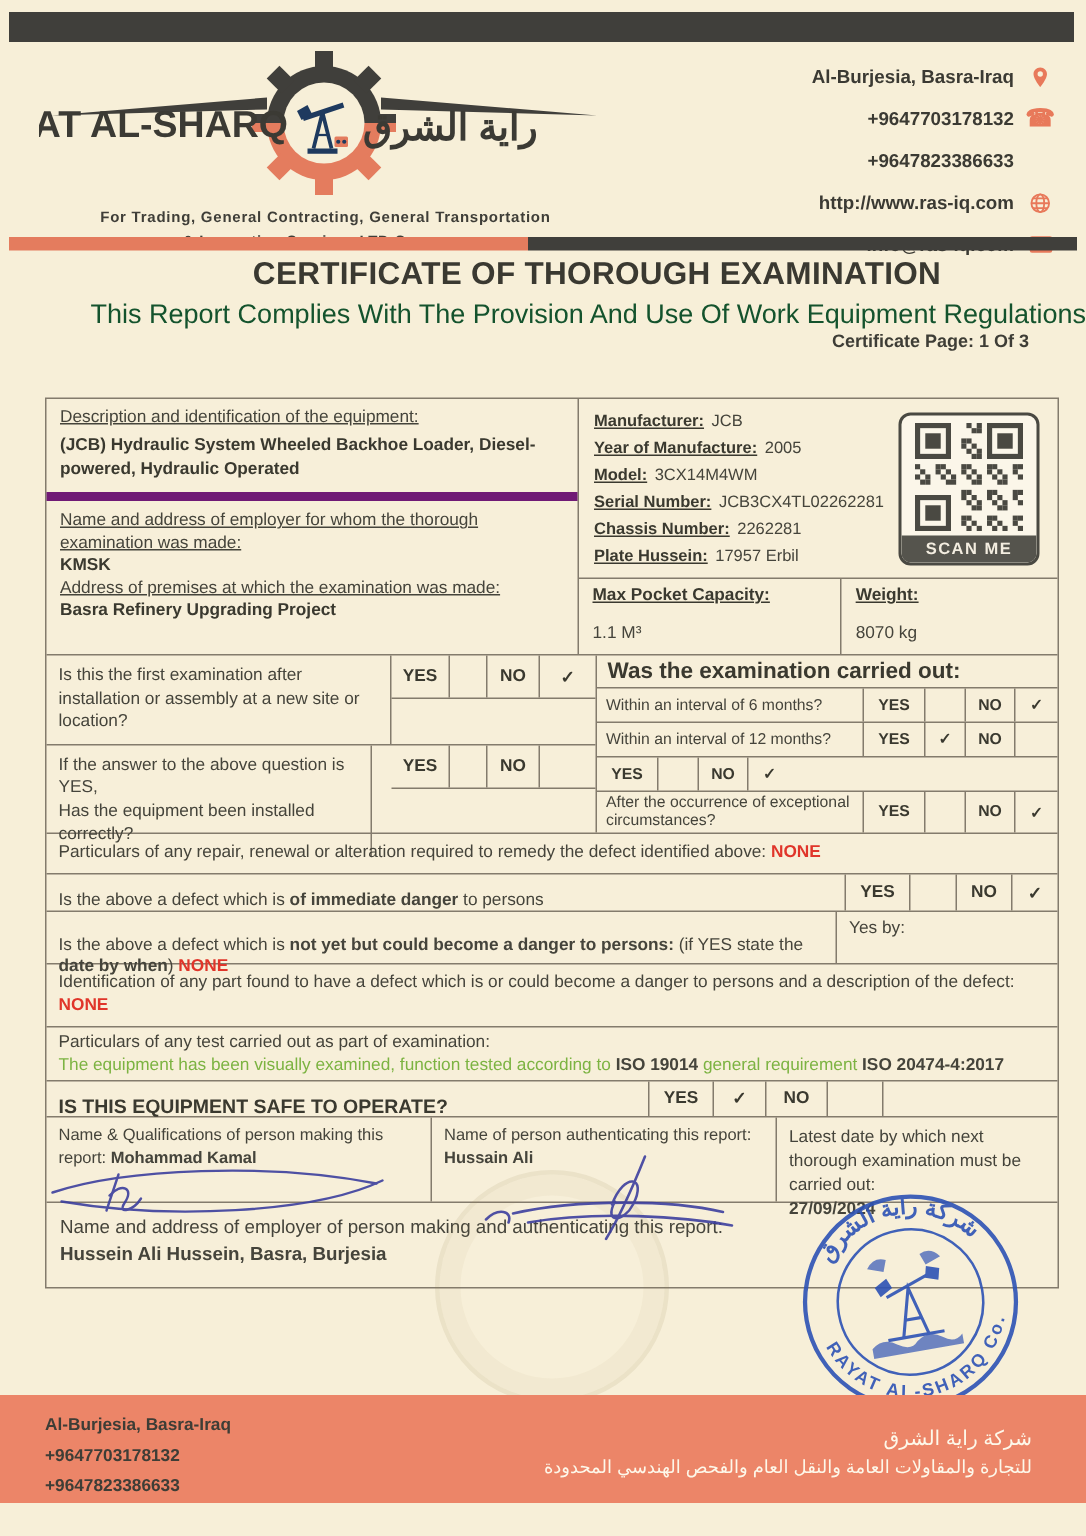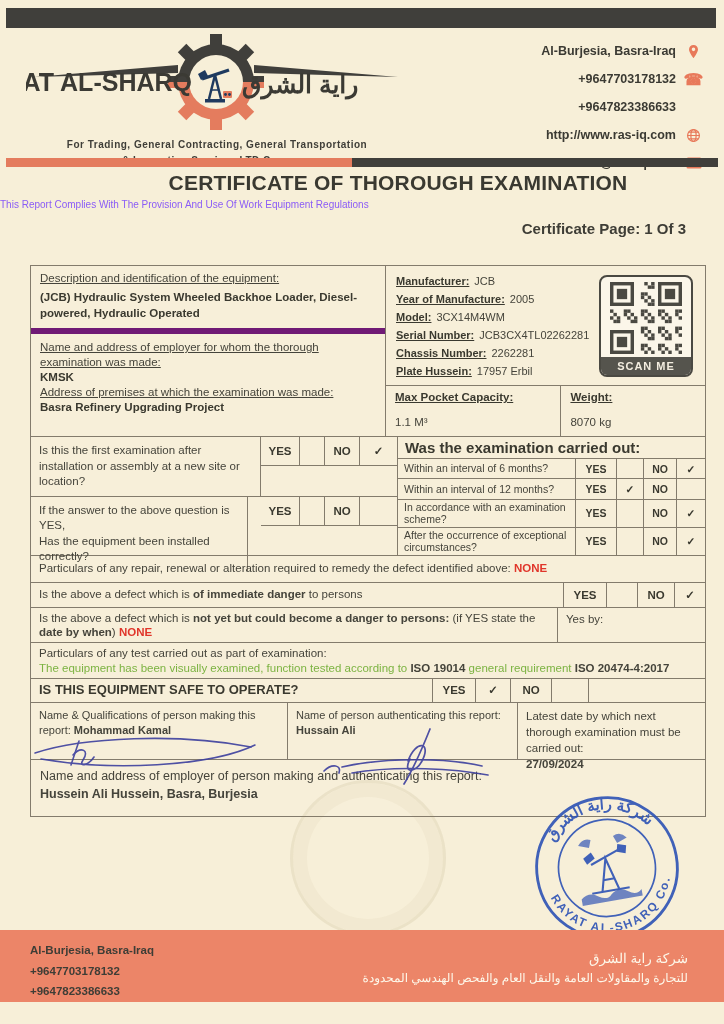--- a/index.html
+++ b/index.html
@@ -15,22 +15,22 @@
   .contacts{position:absolute;top:40px;right:22px;width:238px;}
   .contact-row{display:flex;justify-content:flex-end;align-items:center;gap:9px;height:22px;
                margin-bottom:6px;font-size:12.5px;font-weight:600;color:#3b3a33;}
   .contact-icon{width:17px;height:17px;flex:0 0 17px;display:flex;align-items:center;justify-content:center;}
   
   .divider{position:absolute;top:158px;left:6px;width:712px;height:9px;display:flex;}
   .seg-orange{width:346px;background:#e47c5e;}
   .seg-dark{flex:1;background:#403f3b;}
   .doc-title{position:absolute;top:171px;left:0;width:100%;text-align:center;font-size:21px;
              font-weight:bold;color:#3a3931;letter-spacing:.2px;padding-left:36px;}
-  .doc-sub{position:absolute;top:199px;left:0;width:100%;text-align:left;font-size:10px;color:#8b5cf6;}
-  .cert-page{position:absolute;top:220px;right:38px;font-size:15px;font-weight:600;color:#3e3d36;}
+  .doc-sub{position:absolute;top:199px;left:0;width:100%;text-align:right;font-size:18px;color:#14532d;}
+  .cert-page{position:absolute;top:220px;right:38px;font-size:12px;font-weight:600;color:#3e3d36;}
   
   .meta{position:absolute;top:236px;left:40px;width:660px;display:flex;font-size:11.5px;}
   .meta-cell{border:1px solid #837b6c;padding:3px 10px;height:16px;line-height:16px;box-sizing:content-box;
              white-space:nowrap;background:rgba(255,255,255,.06);}
   .meta-c2{margin-left:-1px;}
   .meta-c3{margin-left:auto;}
   .bold{font-weight:bold;color:#3a392f;}
   
   .table{position:absolute;top:265px;left:30px;width:676px;border:1px solid #837b6c;
          box-sizing:border-box;font-size:11.5px;background:rgba(255,255,255,.03);}
@@ -81,21 +81,21 @@
   .co-q{flex:1;padding:1px 6px;display:flex;align-items:center;border-right:1px solid #837b6c;line-height:1.2;}
   .co-c{display:flex;align-items:center;justify-content:center;font-weight:bold;color:#3a392f;}
   .co-yes{width:40px;border-right:1px solid #837b6c;}
   .co-m1{width:26px;border-right:1px solid #837b6c;}
   .co-no{width:32px;border-right:1px solid #837b6c;}
   .co-m2{width:28px;}
   
   .t-row{border-top:1px solid #837b6c;}
   .pad{padding:5px 8px;line-height:1.35;}
   .flexrow{display:flex;align-items:stretch;}
-  .ftext{flex:1;padding:0 8px;line-height:1.3;display:flex;flex-direction:column;justify-content:center;}
+  .ftext{flex:1;padding:0 8px;line-height:1.3;display:flex;flex-direction:column;justify-content:center;margin-top:12px;}
   .cell{display:flex;align-items:center;justify-content:center;font-weight:bold;color:#3a392f;
         border-left:1px solid #837b6c;}
   .cyes{width:42px;} .cm1{width:30px;} .cno{width:36px;} .cm2{width:30px;}
   .yesby{width:148px;border-left:1px solid #837b6c;padding:5px 8px;box-sizing:border-box;}
   .safe-q{font-weight:bold;font-size:13px;color:#3a392f;}
   .syes{width:42px;} .sm1{width:34px;} .sno{width:40px;} .sm2{width:36px;} .stail{width:116px;}
   
   .sign-row{display:flex;height:56px;}
   .s-cell{padding:5px 8px;box-sizing:border-box;position:relative;font-size:11px;line-height:1.4;}
   .s1{width:256px;}
@@ -408,21 +408,20 @@
           <div class="co-c co-m2">✓</div>
         </div>
         <div class="co-row">
           <div class="co-q">Within an interval of 12 months?</div>
           <div class="co-c co-yes">YES</div>
           <div class="co-c co-m1">✓</div>
           <div class="co-c co-no">NO</div>
           <div class="co-c co-m2"></div>
         </div>
         <div class="co-row">
-          <div class="co-q">In accordance with an examination scheme?</div>
           <div class="co-c co-yes">YES</div>
           <div class="co-c co-m1"></div>
           <div class="co-c co-no">NO</div>
           <div class="co-c co-m2">✓</div>
         </div>
         <div class="co-row">
           <div class="co-q">After the occurrence of exceptional circumstances?</div>
           <div class="co-c co-yes">YES</div>
           <div class="co-c co-m1"></div>
           <div class="co-c co-no">NO</div>
@@ -445,20 +444,23 @@
       <div class="cell cm2">✓</div>
     </div>
 
     <div class="t-row flexrow" style="height:34px;">
       <div class="ftext" style="display:block;padding-top:3px;">
         <span>Is the above a defect which is </span><b>not yet but could become a danger to persons:</b><span> (if YES state the </span><b>date by when</b><span>) </span><span class="red">NONE</span>
       </div>
       <div class="yesby">Yes by:</div>
     </div>
 
+    <div class="t-row pad">
+      <span>Identification of any part found to have a defect which is or could become a danger to persons and a description of the defect: </span><span class="red">NONE</span>
+    </div>
 
     <div class="t-row pad" style="height:36px;box-sizing:border-box;padding-top:3px;">
       <div>Particulars of any test carried out as part of examination:</div>
       <div>
         <span class="green">The equipment has been visually examined, function tested according to </span><b>ISO 19014</b><span class="green"> general requirement </span><b>ISO 20474-4:2017</b>
       </div>
     </div>
 
     <div class="t-row flexrow" style="height:23px;">
       <div class="ftext safe-q" style="flex-direction:row;justify-content:flex-start;align-items:center;">IS THIS EQUIPMENT SAFE TO OPERATE?</div>

